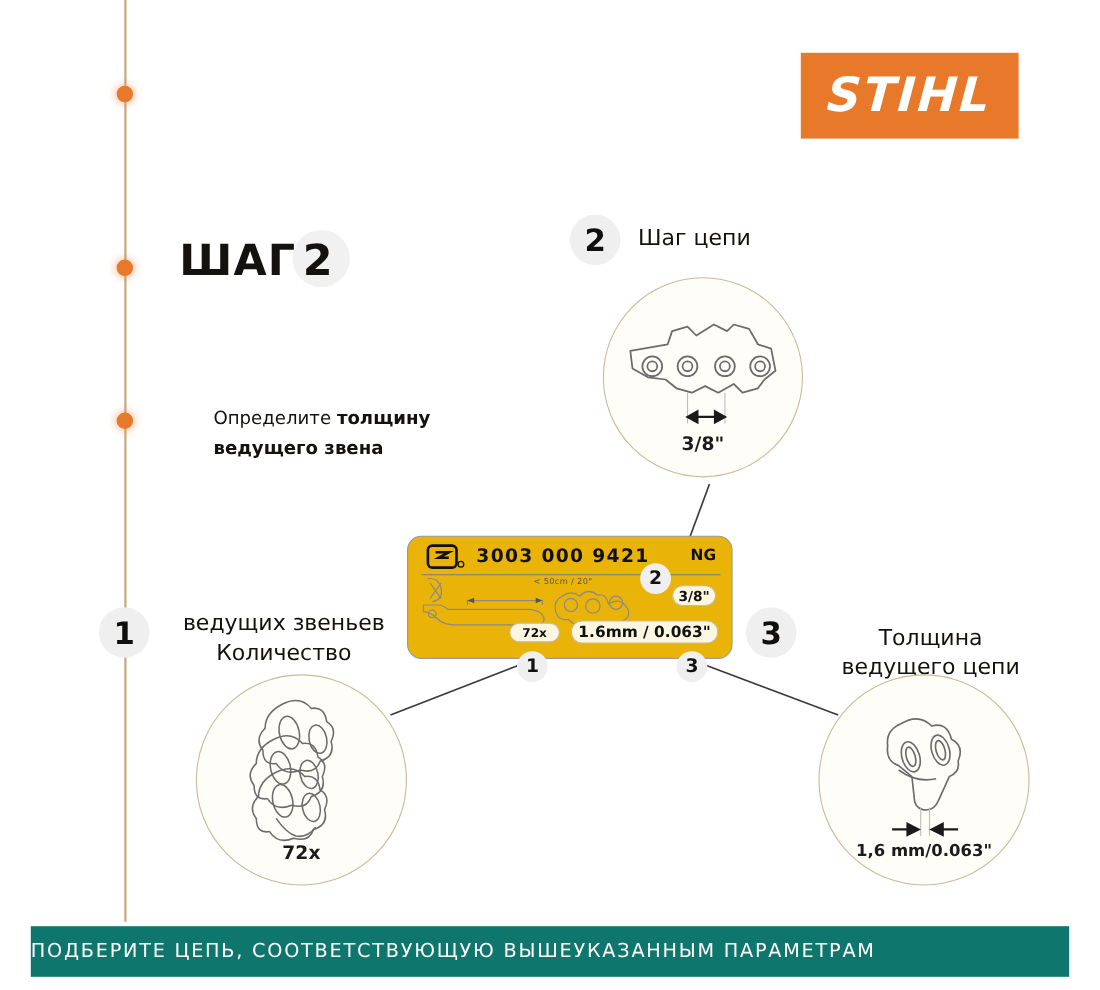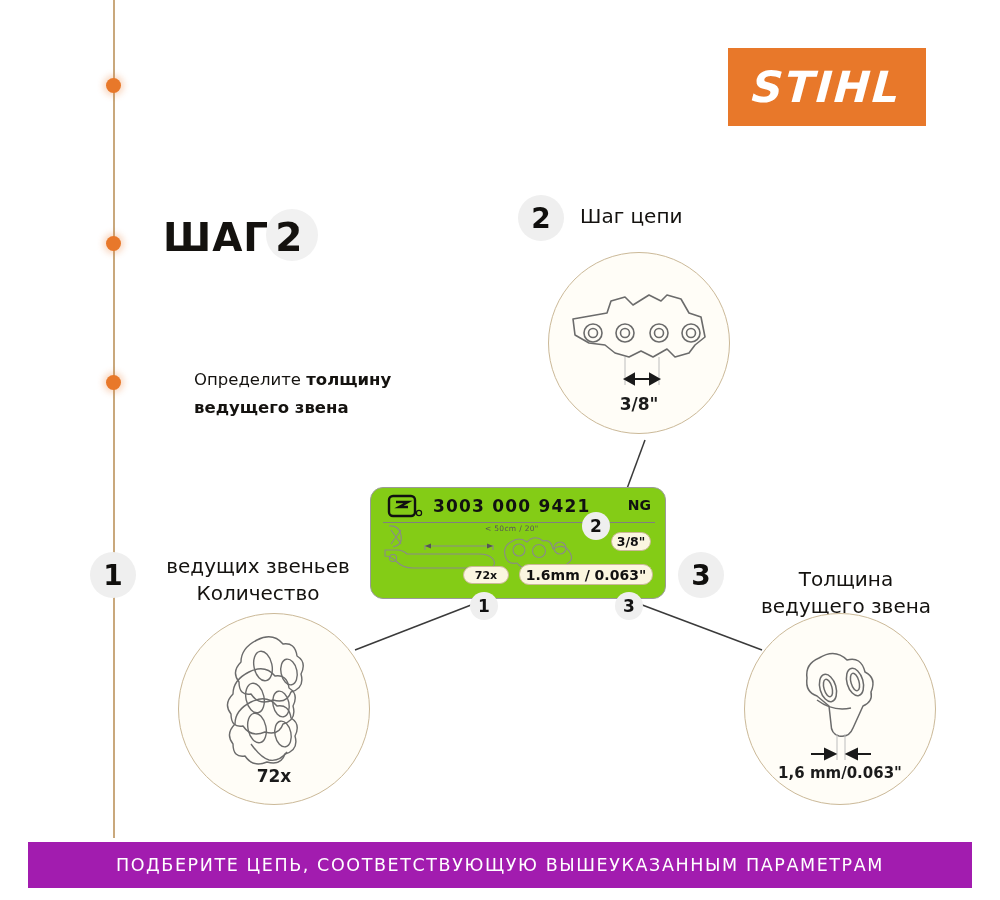--- a/index.html
+++ b/index.html
@@ -88,21 +88,21 @@
   .dc3 { left:744px; top:613px; width:192px; height:192px; }
   .dc-caption {
     position:absolute; width:100%; text-align:center;
     font-size:17px; font-weight:bold; color:#1b1b1b;
     font-family:"DejaVu Sans", sans-serif;
   }
 
   
   .label-card {
     position:absolute; left:370px; top:487px; width:296px; height:112px;
-    border:1.6px solid #9a9a9a; border-radius:13px; background:#84cc16;
+    border:1.6px solid #9a9a9a; border-radius:13px; background:#eab308;
   }
   .lbl-part {
     position:absolute; left:62px; top:8px; font-size:17px; font-weight:bold;
     color:#111; letter-spacing:1.2px; font-family:"DejaVu Sans", sans-serif;
   }
   .lbl-ng {
     position:absolute; right:14px; top:9px; font-size:14px; font-weight:bold;
     color:#111; font-family:"DejaVu Sans", sans-serif;
   }
   .lbl-rule {
@@ -127,21 +127,21 @@
     font-size:17px; font-weight:bold; color:#111;
     font-family:"DejaVu Sans", sans-serif;
   }
   .cn1 { left:470px; top:592px; }
   .cn2 { left:582px; top:512px; }
   .cn3 { left:615px; top:592px; }
 
   
   .banner {
     position:absolute; left:28px; top:842px; width:944px; height:46px;
-    background:#a21caf; display:flex; align-items:center; justify-content:center;
+    background:#0f766e; display:flex; align-items:center; 
   }
   .banner-text {
     color:#ffffff; font-size:17.5px; letter-spacing:1.6px;
     font-family:"DejaVu Sans", sans-serif; white-space:nowrap;
   }
 
   svg.overlay { position:absolute; inset:0; width:1000px; height:900px; pointer-events:none; }
 </style>
 </head>
 <body>
@@ -225,21 +225,21 @@
         <ellipse cx="104" cy="120" rx="8" ry="13" transform="rotate(-12 104 120)"></ellipse>
         <path d="M72 130 q10 14 18 16 q10 2 18 -8"></path>
       </g>
     </svg>
     <div class="dc-caption" style="top:152px;">72x</div>
   </div>
 
   <div class="badge b3">3</div>
   <div class="circ-title ct3">
     <div>Толщина</div>
-    <div>ведущего звена</div>
+    <div>ведущего цепи</div>
   </div>
   <div class="detail-circle dc3">
     <svg width="192" height="192" viewBox="0 0 192 192">
       <g fill="none" stroke="#6b6b6b" stroke-width="1.5" stroke-linejoin="round">
         <path d="M74 44 q16 -10 28 2 q14 -4 18 12 q12 6 6 20 q2 10 -8 14 l-10 22 q-4 10 -14 8 q-8 -2 -8 -12 l-2 -18 l-12 -10 q-12 -4 -10 -18 q-2 -14 12 -20 Z"></path>
         <ellipse cx="83" cy="74" rx="8" ry="14" transform="rotate(-16 83 74)"></ellipse>
         <ellipse cx="83" cy="74" rx="4" ry="9" transform="rotate(-16 83 74)"></ellipse>
         <ellipse cx="110" cy="68" rx="8" ry="14" transform="rotate(-16 110 68)"></ellipse>
         <ellipse cx="110" cy="68" rx="4" ry="9" transform="rotate(-16 110 68)"></ellipse>
         <path d="M72 86 q16 12 34 8"></path>

